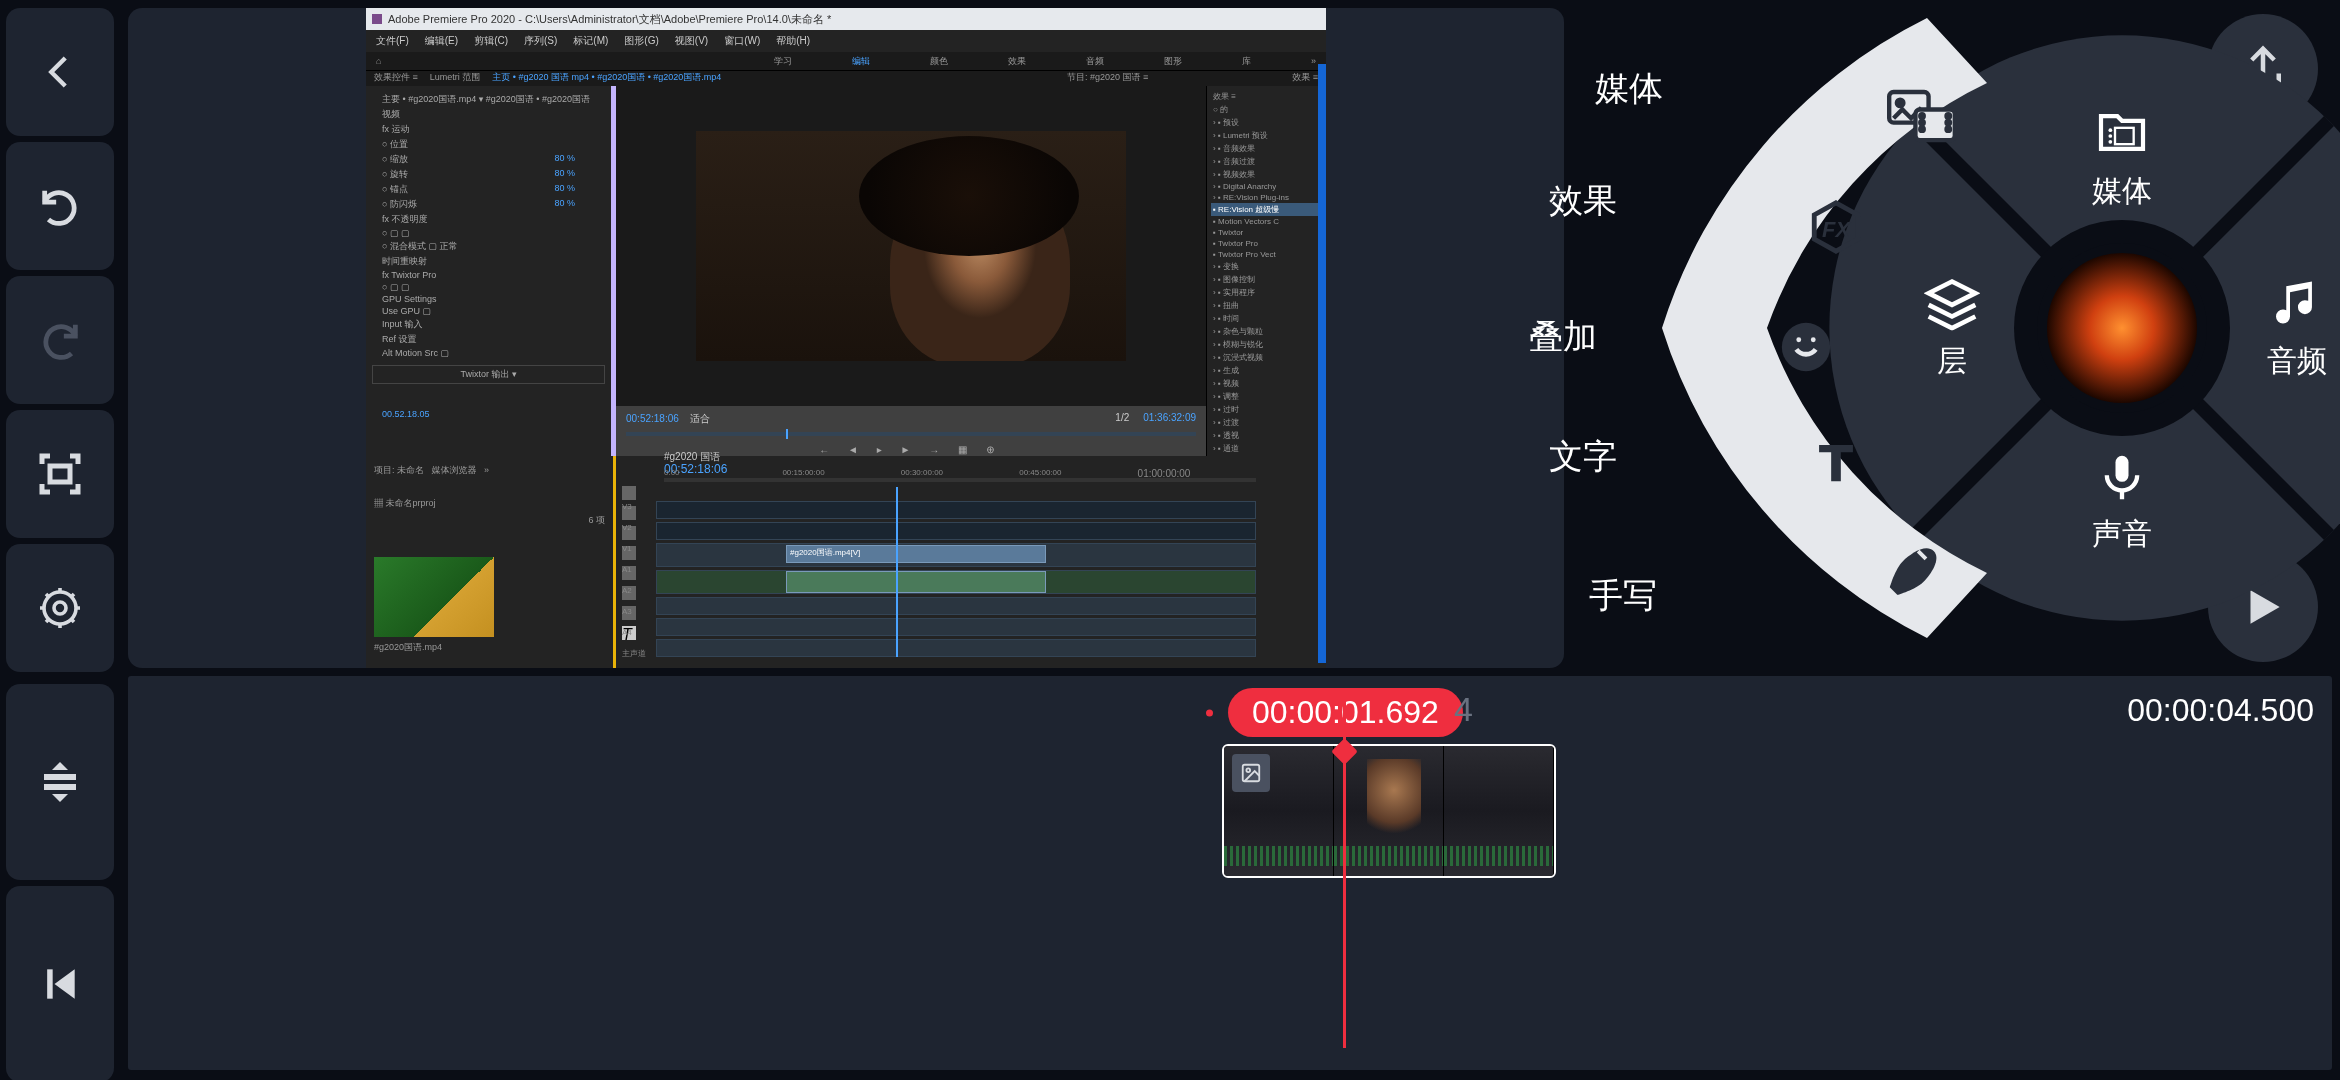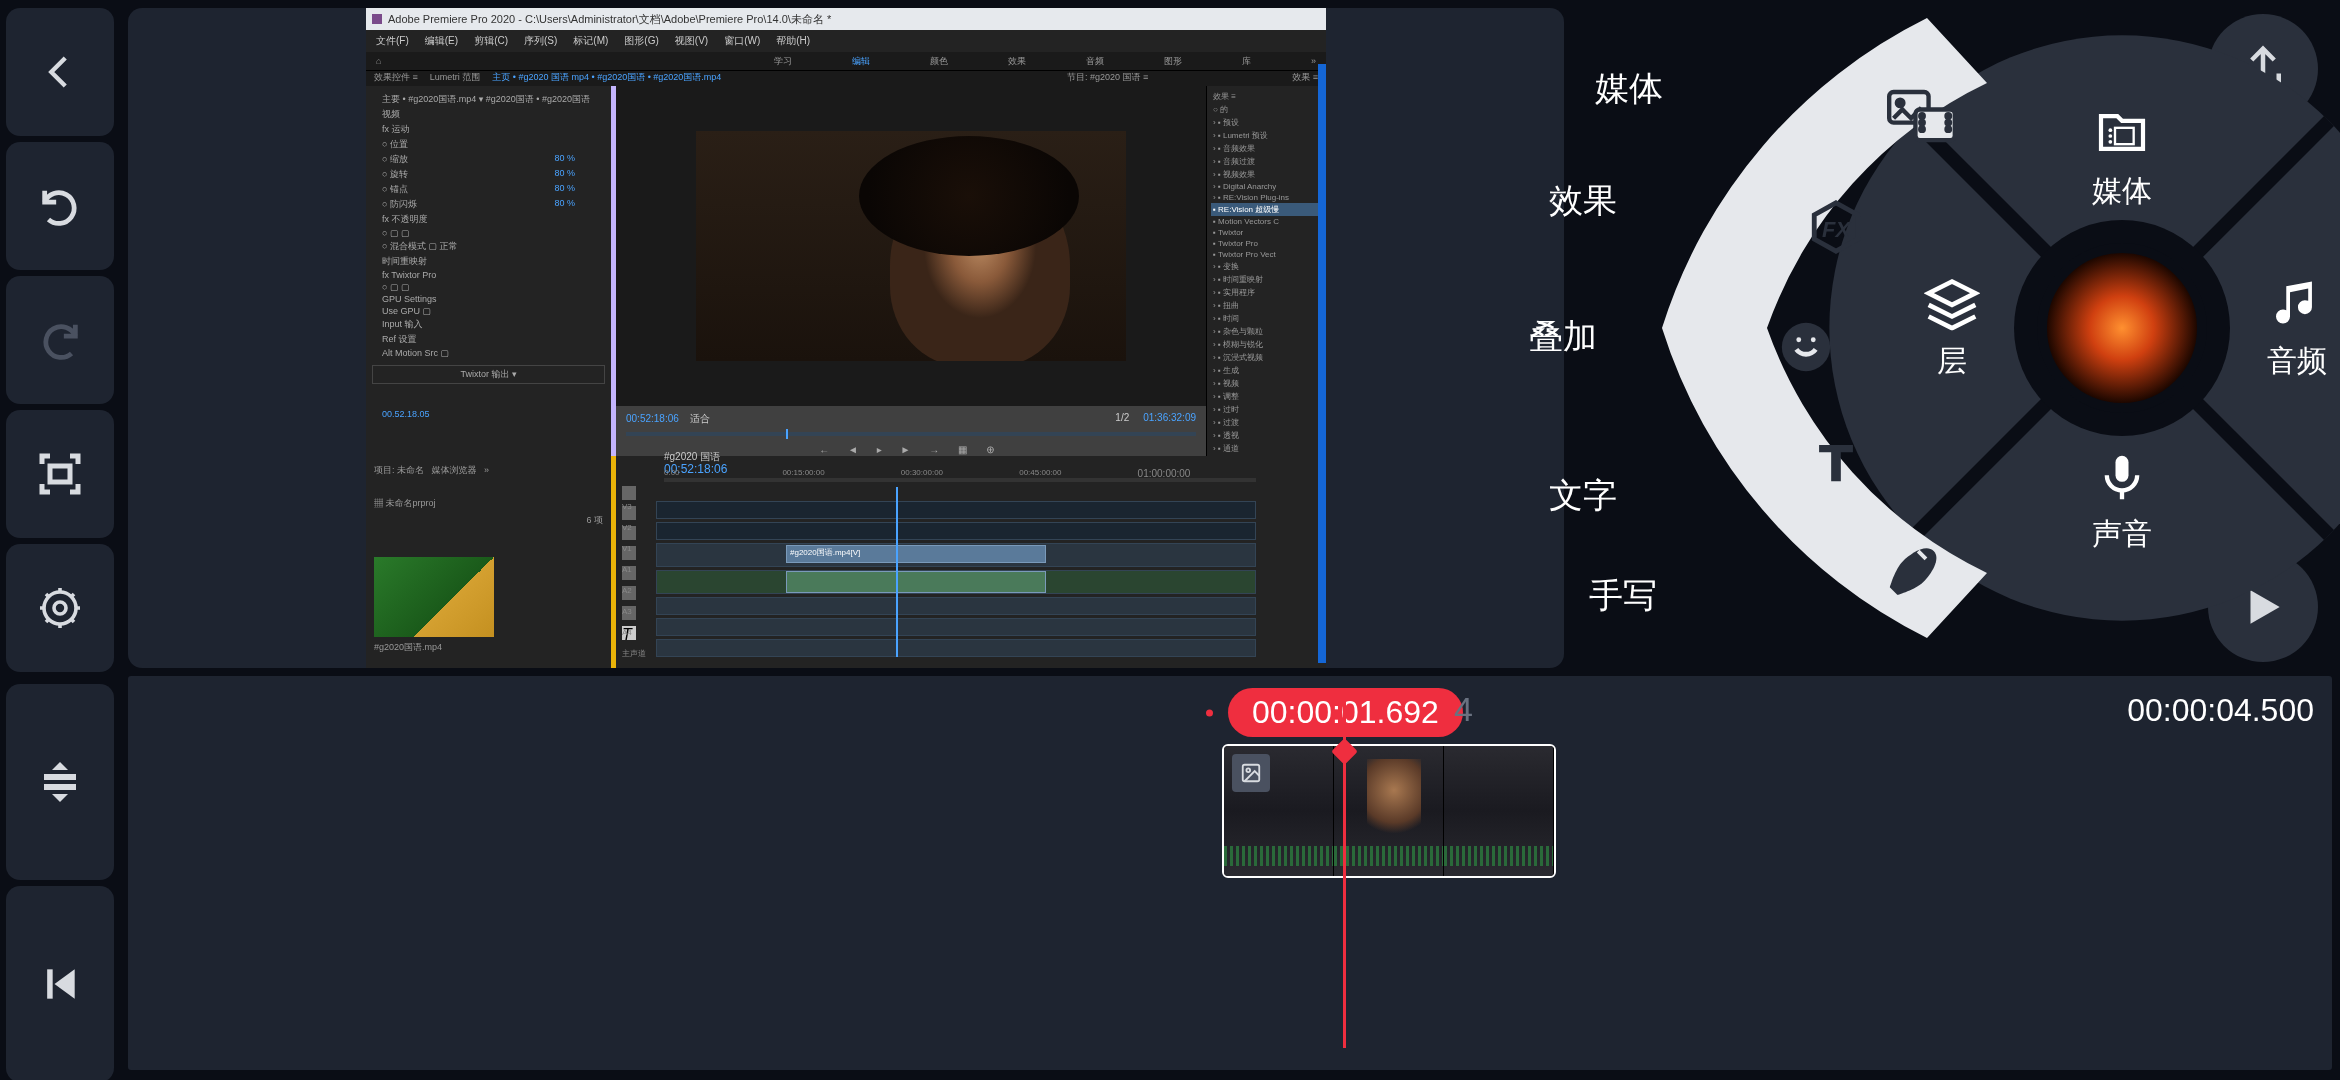--- a/index.html
+++ b/index.html
@@ -25,21 +25,21 @@
   .pr-left .val{color:#4aa3ff;float:right;margin-right:30px}
   .pr-center{flex:1;background:#1a1a1a;display:flex;flex-direction:column}
   .pr-mon{flex:1;display:flex;align-items:center;justify-content:center;position:relative}
   .face{width:430px;height:230px;background:linear-gradient(180deg,#2a1f16 0%,#1a120c 100%);position:relative;overflow:hidden}
   .face::before{content:"";position:absolute;left:45%;top:15%;width:180px;height:200px;background:radial-gradient(ellipse 70px 90px at 50% 40%,#b88860 0%,#8a5a3a 40%,#3a2518 80%);border-radius:50% 50% 40% 40%}
   .face::after{content:"";position:absolute;left:38%;top:2%;width:220px;height:120px;background:radial-gradient(circle,#1a0f08 0%,#0a0604 80%);border-radius:50%}
   .pr-scrub{height:50px;background:#404040;color:#4aa3ff;font-size:10px;padding:6px 10px}
   .pr-right{width:120px;background:#232323;border-left:1px solid #000;font-size:8px;color:#999;padding:4px}
   .pr-right .ln{padding:1px 2px}
   .pr-bottom{height:220px;display:flex}
-  .pr-bl{width:250px;background:#232323;border-right:5px solid #eab308;padding:8px}
+  .pr-bl{width:250px;background:#232323;border-right:3px solid #eab308;padding:8px}
   .pr-thumb{width:120px;height:80px;background:linear-gradient(135deg,#2a7a2a 0%,#1a5a1a 60%,#d4a030 60%,#c49020 100%);margin-top:30px}
   .pr-orange{width:120px;height:14px;background:#e08030;margin-top:24px}
   .pr-br{flex:1;background:#232323;position:relative;padding:30px 10px 10px 40px}
   .pr-tc{position:absolute;left:48px;top:6px;color:#4aa3ff;font-size:12px}
   .pr-track{height:18px;background:#2a3540;margin:3px 0;border:1px solid #345}
   .pr-clip{position:absolute;height:18px;background:#5a7a9a;border:1px solid #7a9aba;font-size:8px;color:#fff;padding:1px 3px}
   .pr-tools{position:absolute;left:6px;top:30px;width:26px;display:flex;flex-direction:column;gap:6px}
   .pr-tools i{width:14px;height:14px;background:#666;display:block}
   .blue-edge{position:absolute;right:0;top:56px;width:8px;bottom:0;background:#1466d6}
   
@@ -206,21 +206,21 @@
               <div class="ln">› ▪ 音频过渡</div>
               <div class="ln">› ▪ 视频效果</div>
               <div class="ln">  › ▪ Digital Anarchy</div>
               <div class="ln">  › ▪ RE:Vision Plug-ins</div>
               <div class="ln" style="color:#fff;background:#3a5a7a">    ▪ RE:Vision 超级慢</div>
               <div class="ln">      ▪ Motion Vectors C</div>
               <div class="ln">      ▪ Twixtor</div>
               <div class="ln">      ▪ Twixtor Pro</div>
               <div class="ln">      ▪ Twixtor Pro Vect</div>
               <div class="ln">  › ▪ 变换</div>
-              <div class="ln">  › ▪ 时间重映射</div>
+              <div class="ln">  › ▪ 图像控制</div>
               <div class="ln">  › ▪ 实用程序</div>
               <div class="ln">  › ▪ 扭曲</div>
               <div class="ln">  › ▪ 时间</div>
               <div class="ln">  › ▪ 杂色与颗粒</div>
               <div class="ln">  › ▪ 模糊与锐化</div>
               <div class="ln">  › ▪ 沉浸式视频</div>
               <div class="ln">  › ▪ 生成</div>
               <div class="ln">  › ▪ 视频</div>
               <div class="ln">  › ▪ 调整</div>
               <div class="ln">  › ▪ 过时</div>
@@ -392,21 +392,21 @@
           <div class="sub-item" style="left:255px;top:515px">
             <svg width="62" height="62" viewBox="0 0 24 24" fill="#2a303c">
                 <path d="M3 21s2-7 5-10 9-7 12-4-1 9-4 12-10 5-10 5l-3-3z"></path>
                 <path d="M14 7l3 3" stroke="#e6e8ec" stroke-width="1.5"></path>
               </svg>
           </div>
 
           <div class="sub-label" style="left:-54px;top:48px">媒体</div>
           <div class="sub-label" style="left:-100px;top:160px">效果</div>
           <div class="sub-label" style="left:-120px;top:296px">叠加</div>
-          <div class="sub-label" style="left:-100px;top:455px">文字</div>
+          <div class="sub-label" style="left:-100px;top:416px">文字</div>
           <div class="sub-label" style="left:-60px;top:555px">手写</div>
         </div>
       </div>
     </div>
 
     <div class="tl">
       <div class="tc-pill tc-cur">00:00:01.692</div>
       <div class="frame-num">4</div>
       <div class="tc-dur">00:00:04.500</div>
       <div class="clip">

